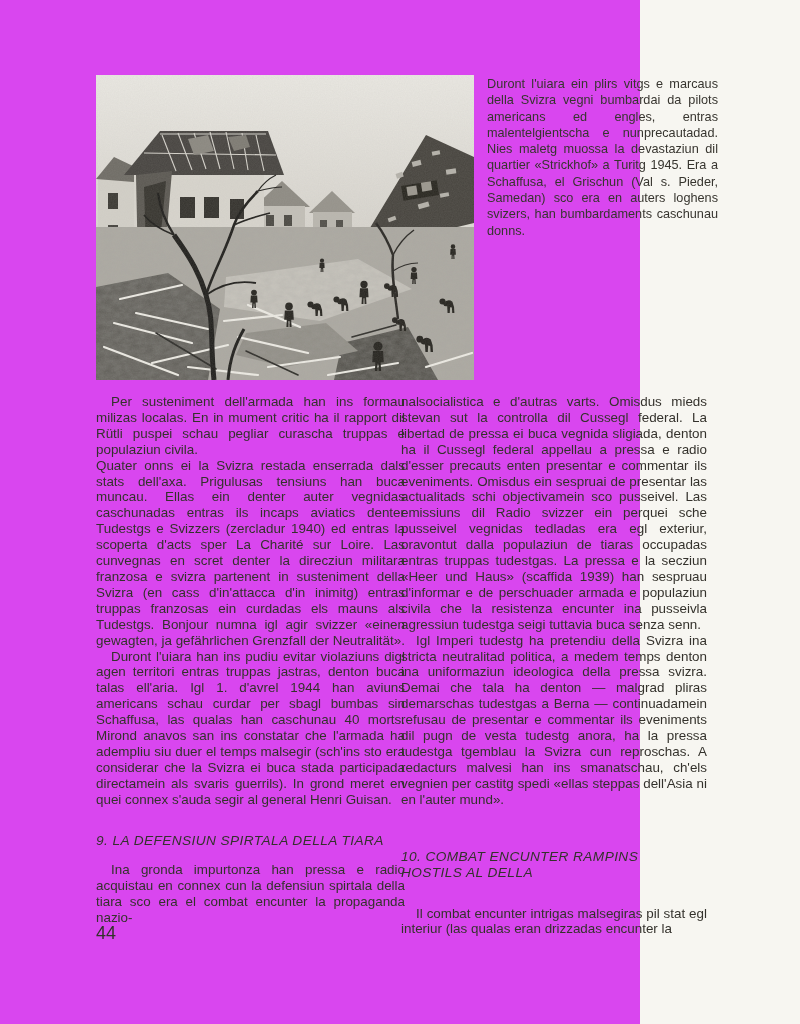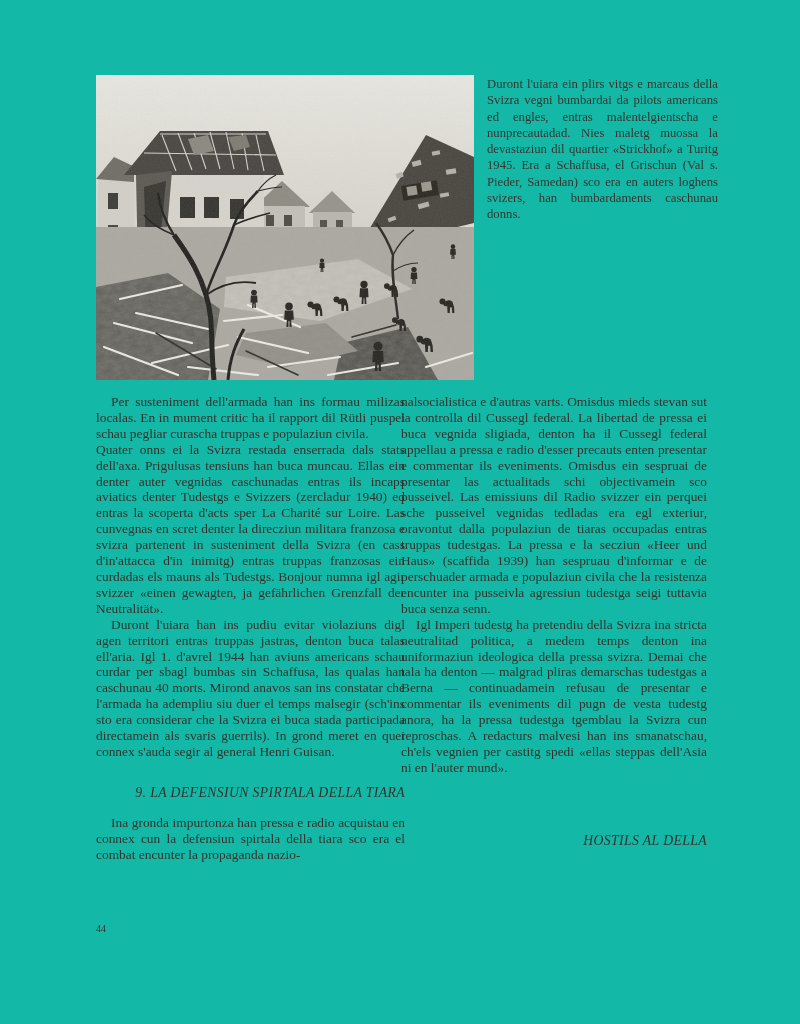--- a/index.html
+++ b/index.html
@@ -1,33 +1,33 @@
 <!DOCTYPE html>
 <html><head>
 <meta charset="utf-8">
 <style>
   html,body{margin:0;padding:0;}
   body{width:800px;height:1024px;background:#f7f6f1;overflow:hidden;}
-  .page{position:relative;width:800px;height:1024px;background:#14b8a6;
-        font-family:Liberation Serif, serif;color:#34322c;}
+  .page{position:relative;width:640px;height:1024px;background:#d946ef;
+        font-family:Liberation Sans, sans-serif;color:#34322c;}
   .photo-wrap{position:absolute;left:96px;top:75px;width:378px;height:305px;}
   .photo-wrap svg{display:block;width:378px;height:305px;}
   .caption{position:absolute;left:487px;top:76px;width:231px;
            font-size:12.7px;line-height:16.3px;text-align:justify;color:#37352f;}
   .col{position:absolute;top:394px;font-size:13.4px;line-height:15.9px;
        text-align:justify;color:#34322c;}
   .col-left{left:96px;width:309px;}
   .col-right{left:401px;width:306px;}
   .col p{margin:0;padding:0;}
   .ind{text-indent:15px;}
   .sec-heading{font-style:italic;font-weight:normal;font-size:13.7px;
-               letter-spacing:0.4px;text-align:right;margin:0;}
+               letter-spacing:0.4px;text-align:left;margin:0;}
   .h9{margin-top:25px;margin-bottom:14px;}
   .h10{margin-top:41px;margin-bottom:24px;line-height:16.5px;}
-  .pagenum{position:absolute;left:96px;top:923px;font-size:10px;color:#34322c;text-align:center;}
+  .pagenum{position:absolute;left:96px;top:923px;font-size:18px;color:#34322c;text-align:center;}
 </style>
 </head>
 <body>
 
 <div class="page">
 
   <div class="photo-wrap">
     <svg viewBox="0 0 378 305" xmlns="http://www.w3.org/2000/svg">
       <defs>
         <linearGradient id="sky" x1="0" y1="0" x2="0" y2="1">
@@ -194,20 +194,21 @@
     <p>Quater onns ei la Svizra restada enserrada dals stats dell'axa. Prigulusas tensiuns han buca muncau. Ellas ein denter auter vegnidas caschunadas entras ils incaps aviatics denter Tudestgs e Svizzers (zercladur 1940) ed entras la scoperta d'acts sper La Charité sur Loire. Las cunvegnas en scret denter la direcziun militara franzosa e svizra partenent in susteniment della Svizra (en cass d'in'attacca d'in inimitg) entras truppas franzosas ein curdadas els mauns als Tudestgs. Bonjour numna igl agir svizzer «einen gewagten, ja gefährlichen Grenzfall der Neutralität».</p>
     <p class="ind">Duront l'uiara han ins pudiu evitar violaziuns digl agen territori entras truppas jastras, denton buca talas ell'aria. Igl 1. d'avrel 1944 han aviuns americans schau curdar per sbagl bumbas sin Schaffusa, las qualas han caschunau 40 morts. Mirond anavos san ins constatar che l'armada ha adempliu siu duer el temps malsegir (sch'ins sto era considerar che la Svizra ei buca stada participada directamein als svaris guerrils). In grond meret en quei connex s'auda segir al general Henri Guisan.</p>
     <h3 class="sec-heading h9">9. LA DEFENSIUN SPIRTALA DELLA TIARA</h3>
     <p class="ind">Ina gronda impurtonza han pressa e radio acquistau en connex cun la defensiun spirtala della tiara sco era el combat encunter la propaganda nazio-</p>
   </div>
 
   <div class="col col-right">
     <p>nalsocialistica e d'autras varts. Omisdus mieds stevan sut la controlla dil Cussegl federal. La libertad de pressa ei buca vegnida sligiada, denton ha il Cussegl federal appellau a pressa e radio d'esser precauts enten presentar e commentar ils eveniments. Omisdus ein sespruai de presentar las actualitads schi objectivamein sco pusseivel. Las emissiuns dil Radio svizzer ein perquei sche pusseivel vegnidas tedladas era egl exteriur, oravontut dalla populaziun de tiaras occupadas entras truppas tudestgas. La pressa e la secziun «Heer und Haus» (scaffida 1939) han sespruau d'informar e de perschuader armada e populaziun civila che la resistenza encunter ina pusseivla agressiun tudestga seigi tuttavia buca senza senn.</p>
     <p class="ind">Igl Imperi tudestg ha pretendiu della Svizra ina stricta neutralitad politica, a medem temps denton ina uniformaziun ideologica della pressa svizra. Demai che tala ha denton — malgrad pliras demarschas tudestgas a Berna — continuadamein refusau de presentar e commentar ils eveniments dil pugn de vesta tudestg anora, ha la pressa tudestga tgemblau la Svizra cun reproschas. A redacturs malvesi han ins smanatschau, ch'els vegnien per castitg spedi «ellas steppas dell'Asia ni en l'auter mund».</p>
     <h3 class="sec-heading h10">
-      <br>
+      <span>10. COMBAT ENCUNTER RAMPINS</span><br>
       <span>HOSTILS AL DELLA</span>
     </h3>
+    <p class="ind">Il combat encunter intrigas malsegiras pil stat egl interiur (las qualas eran drizzadas encunter la</p>
   </div>
 
   <div class="pagenum">44</div>
 
 </div>
 
 </body></html>

